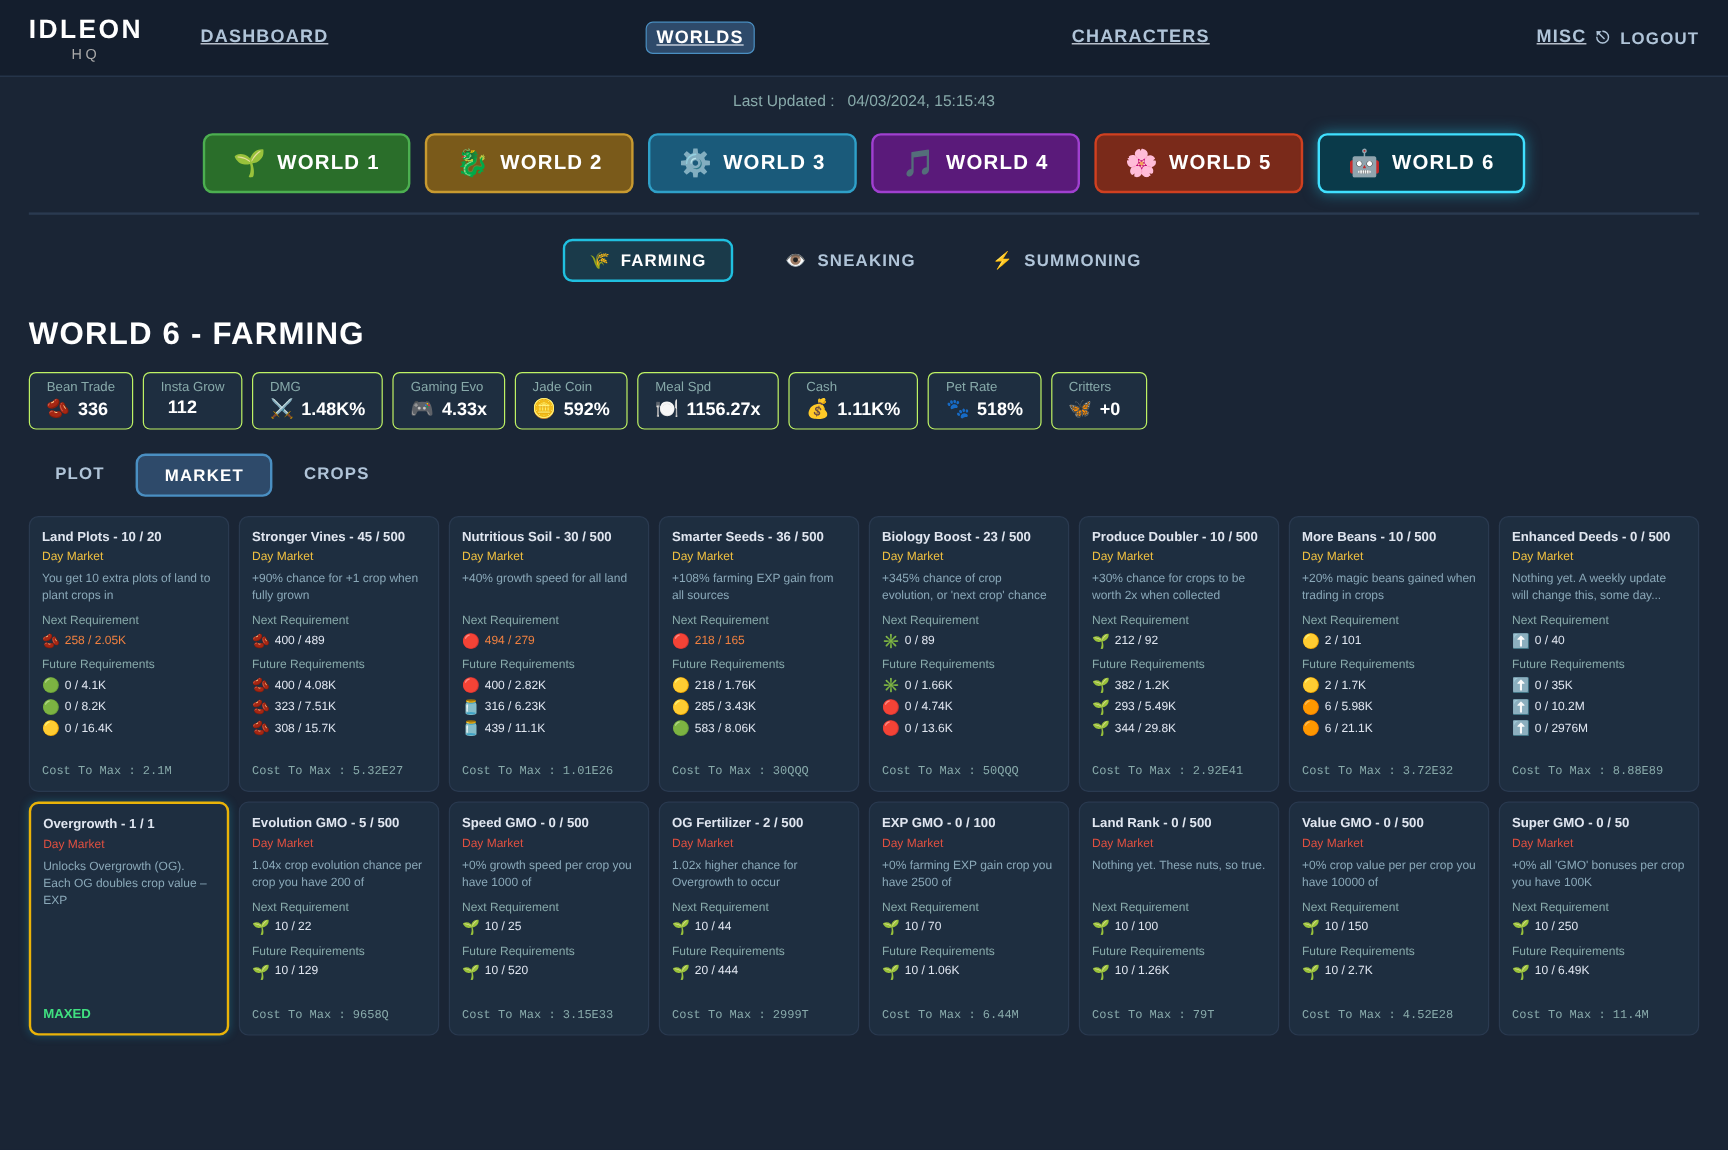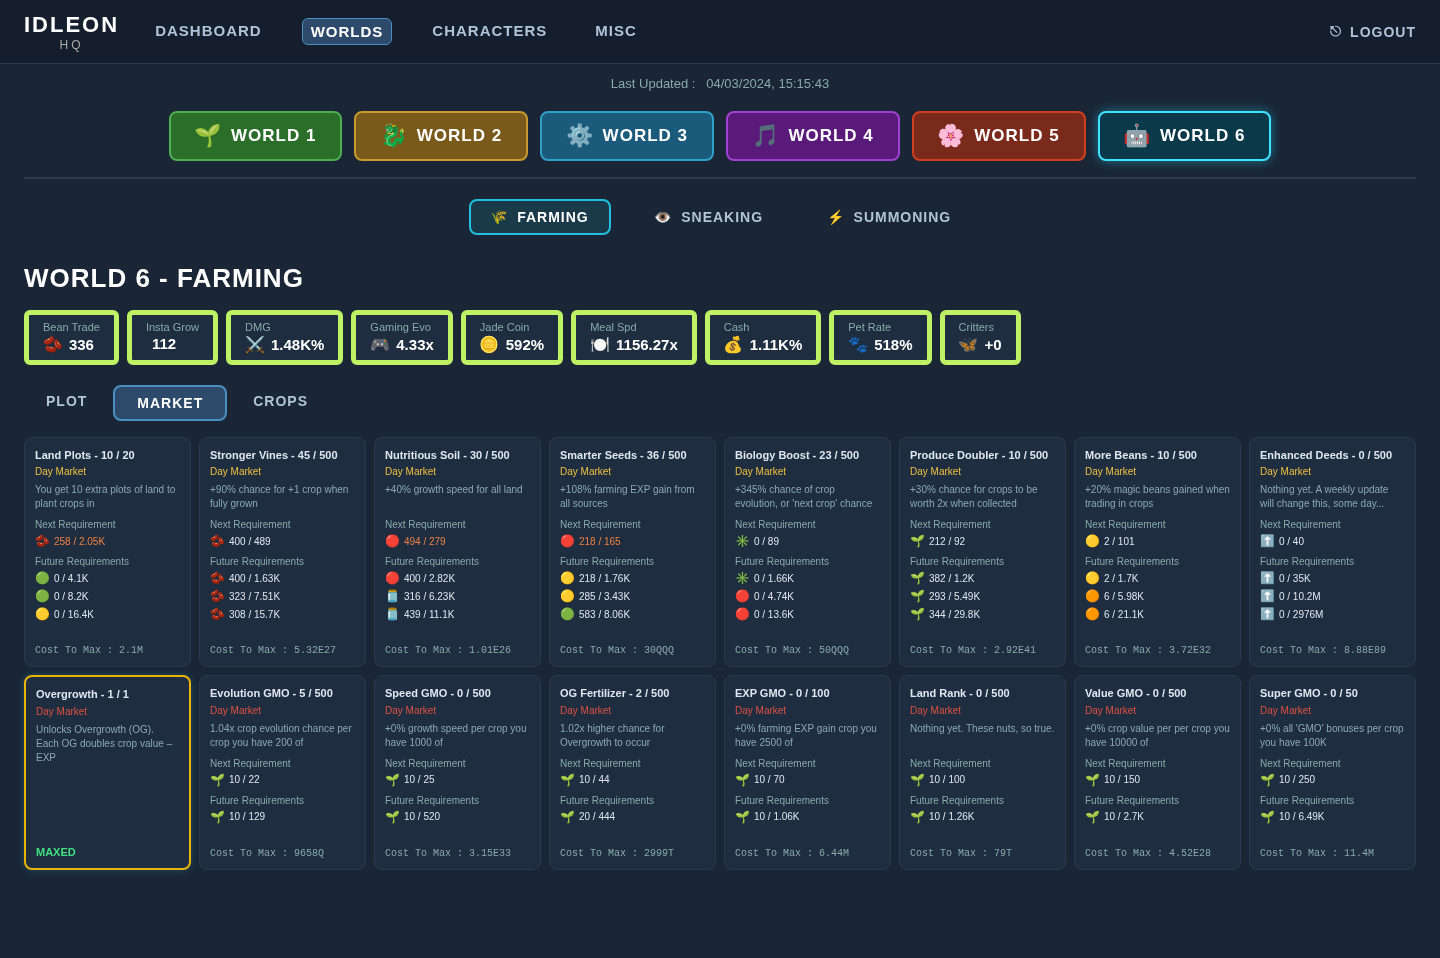--- a/index.html
+++ b/index.html
@@ -16,25 +16,25 @@
       display: flex;
       align-items: center;
       padding: 0 24px;
       height: 64px;
       border-bottom: 1px solid #2a3a50;
     }
     .logo {
       display: flex;
       flex-direction: column;
       align-items: center;
-      margin-right: 28px;
+      margin-right: 40px;
     }
     .logo-top { font-size: 22px; font-weight: 900; color: #fff; letter-spacing: 2px; }
     .logo-bot { font-size: 12px; color: #aaa; letter-spacing: 3px; }
-    .nav-links { display: flex; gap: 32px; flex: 1; justify-content: flex-start; }
+    .nav-links { display: flex; gap: 32px; flex: 1; justify-content: space-between; text-decoration: underline; }
     .nav-link {
       color: #b0c4d8;
       text-decoration: none;
       font-size: 15px;
       font-weight: 600;
       letter-spacing: 1px;
       padding: 4px 8px;
       cursor: pointer;
     }
     .nav-link.active {
@@ -125,21 +125,21 @@
     }
     
     .stats-bar {
       display: flex;
       gap: 8px;
       padding: 8px 24px;
       flex-wrap: wrap;
     }
     .stat-card {
       background: #1e2e40;
-      border: 5px solid #bef264;
+      border: 1px solid #bef264;
       border-radius: 6px;
       padding: 6px 14px;
       display: flex;
       flex-direction: column;
       min-width: 80px;
     }
     .stat-label { font-size: 11px; color: #8aa; }
     .stat-value {
       display: flex;
       align-items: center;
@@ -411,21 +411,21 @@
     <div class="card-source">Day Market</div>
     <div class="card-desc">+90% chance for +1 crop when fully grown</div>
   <div class="req-label">Next Requirement</div>
       <div class="req-row">
         <span class="req-icon">🫘</span>
         <span class="req-val">400 / 489</span>
       </div>
       <div class="req-label">Future Requirements</div>
       <div class="req-row">
         <span class="req-icon">🫘</span>
-        <span class="req-val">400 / 1.63K</span>
+        <span class="req-val">400 / 4.08K</span>
       </div>
       <div class="req-row">
         <span class="req-icon">🫘</span>
         <span class="req-val">323 / 7.51K</span>
       </div>
       <div class="req-row">
         <span class="req-icon">🫘</span>
         <span class="req-val">308 / 15.7K</span>
       </div>
       <div class="cost-max">Cost To Max : 5.32E27</div>

